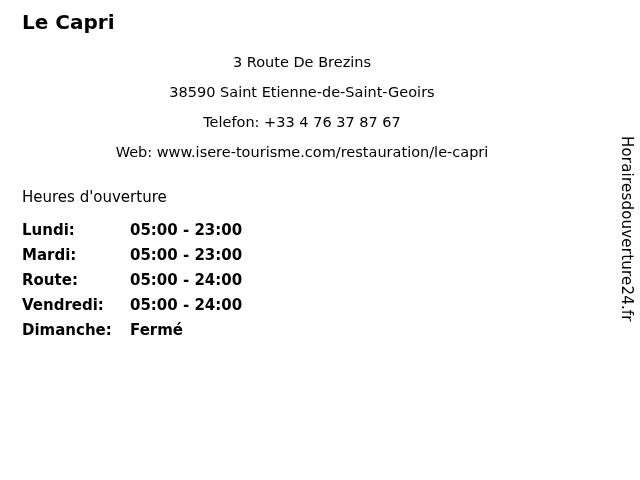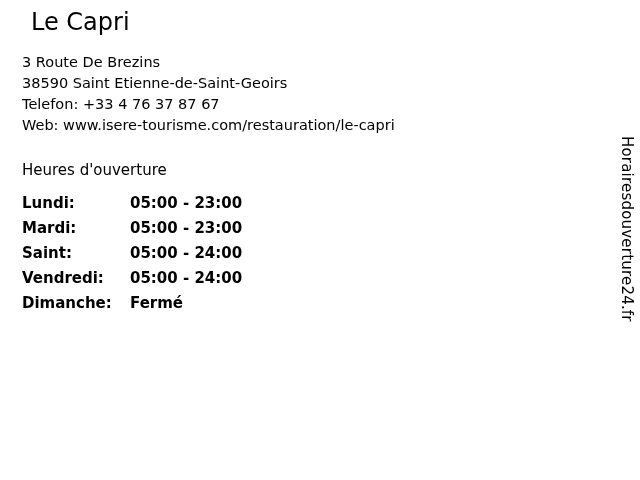--- a/index.html
+++ b/index.html
@@ -22,31 +22,32 @@
     width: 640px;
     height: 480px;
   }
   .content {
     position: absolute;
     left: 22px;
     top: 10px;
     width: 560px;
   }
   .title {
-    font-size: 24px;
-    font-weight: normal;
+    font-size: 20px;
+    font-weight: bold;
     letter-spacing: 0px;
-    margin: 0 0 18px 9px;
+    margin: 0 0 18px 0;
     line-height: 24px;
   }
   .addr-line {
     font-size: 14.5px;
     line-height: 21px;
-    margin: 0;
+    margin: 9px;
     white-space: nowrap;
+    text-align: center;
   }
   .hours-title {
     font-size: 15px;
     font-weight: normal;
     margin: 24px 0 14px 0;
     line-height: 20px;
   }
   table.hours {
     border-collapse: collapse;
     font-size: 15px;
@@ -99,21 +100,21 @@
       <tbody>
         <tr>
           <td class="day">Lundi:</td>
           <td class="time">05:00 - 23:00</td>
         </tr>
         <tr>
           <td class="day">Mardi:</td>
           <td class="time">05:00 - 23:00</td>
         </tr>
         <tr>
-          <td class="day">Saint:</td>
+          <td class="day">Route:</td>
           <td class="time">05:00 - 24:00</td>
         </tr>
         <tr>
           <td class="day">Vendredi:</td>
           <td class="time">05:00 - 24:00</td>
         </tr>
         <tr>
           <td class="day">Dimanche:</td>
           <td class="time">Fermé</td>
         </tr>

